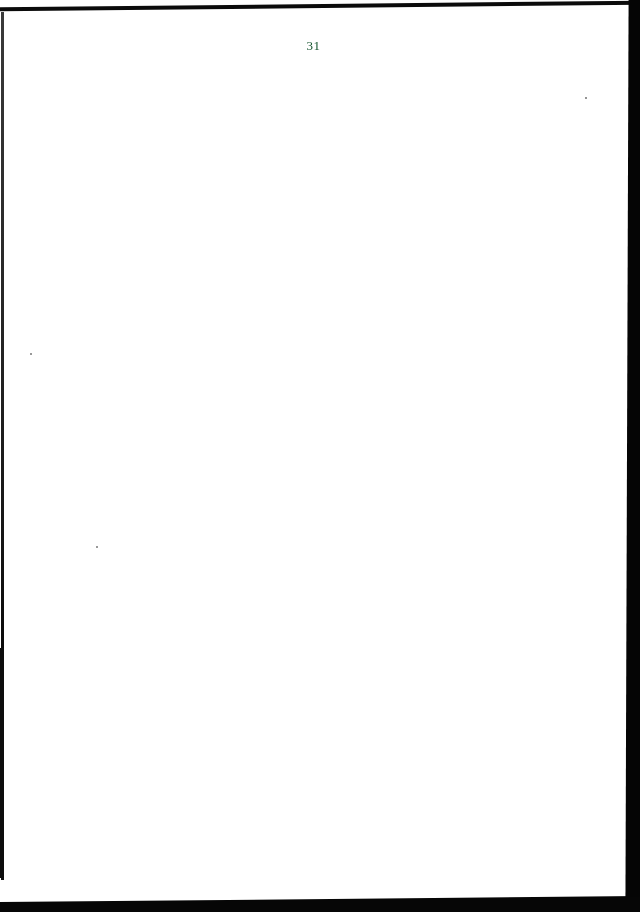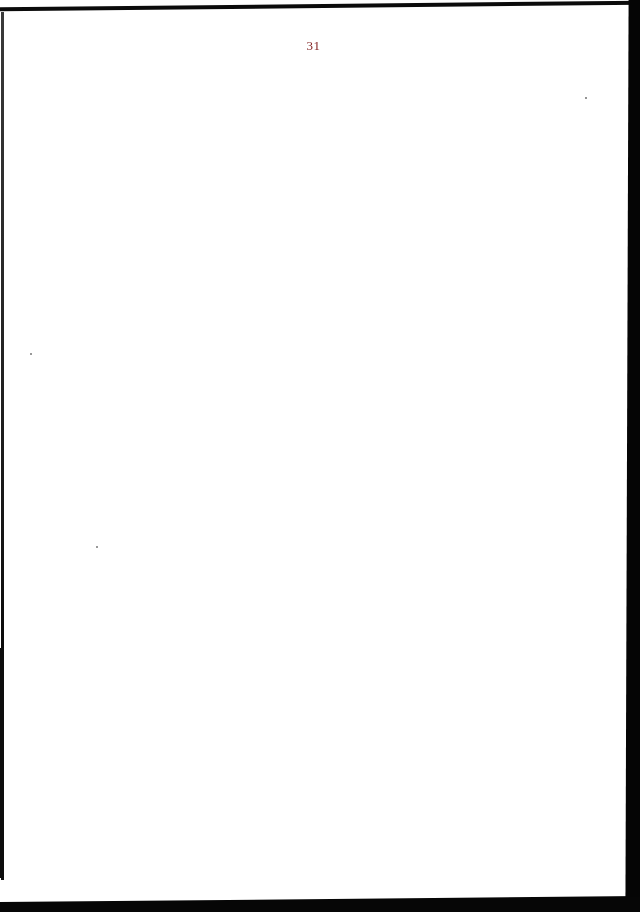--- a/index.html
+++ b/index.html
@@ -7,21 +7,21 @@
     padding: 0;
     background: #ffffff;
   }
   .page {
     position: relative;
     width: 640px;
     height: 912px;
     background: #ffffff;
     overflow: hidden;
     font-family: "Liberation Serif", serif;
-    color: #7f1d1d;
+    color: #14532d;
   }
   
   .scan-edge-top {
     position: absolute;
     left: -8px; top: 4px;
     width: 660px; height: 4px;
     background: #0b0b0b;
     transform: rotate(-0.6deg);
   }
   .scan-edge-left {

